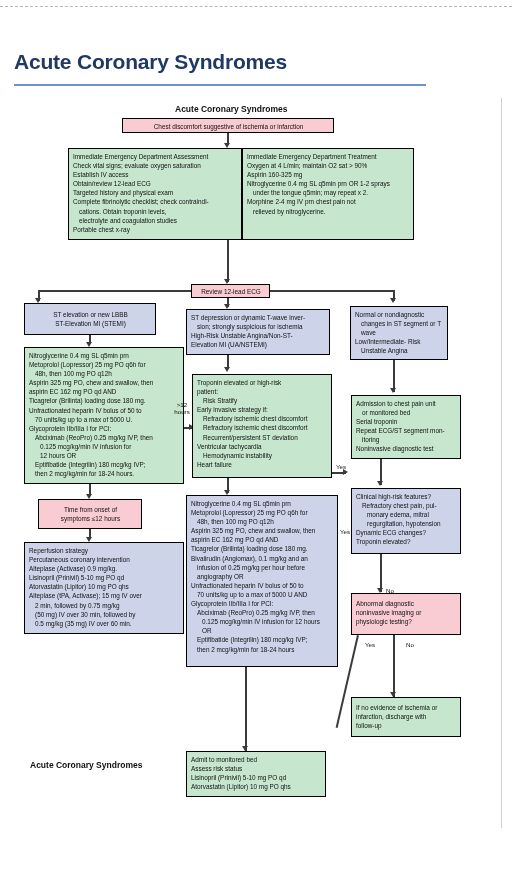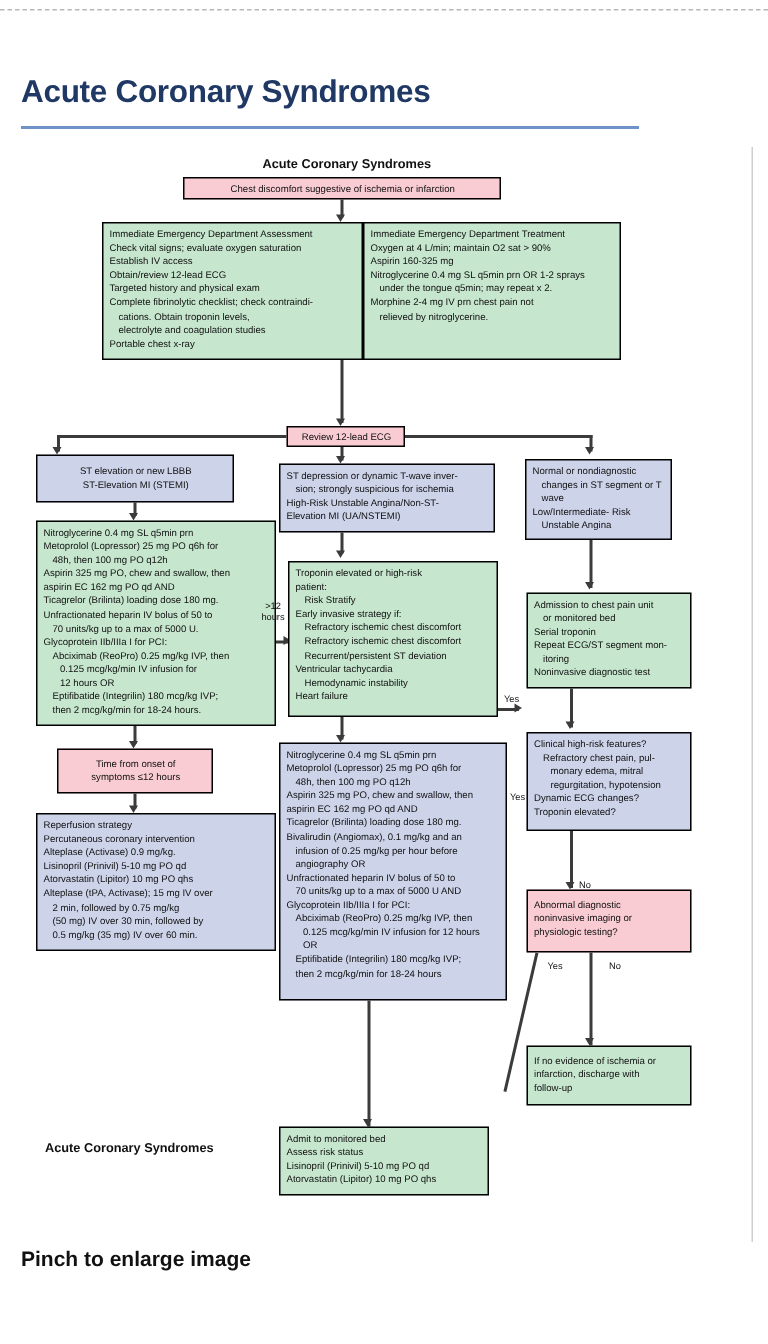--- a/index.html
+++ b/index.html
@@ -305,15 +305,14 @@
       <span class="ln">infarction, discharge with</span>
       <span class="ln">follow-up</span>
     </div>
 
     <div class="elabel" style="left:330px;top:430px;">Yes</div>
 
     <div class="bottom-caption" style="left:20px;top:662px;">Acute Coronary Syndromes</div>
 
   </div>
 
-  <div class="pinch">Pinch to enlarge image</div>
 
 </div>
 
 </body></html>

